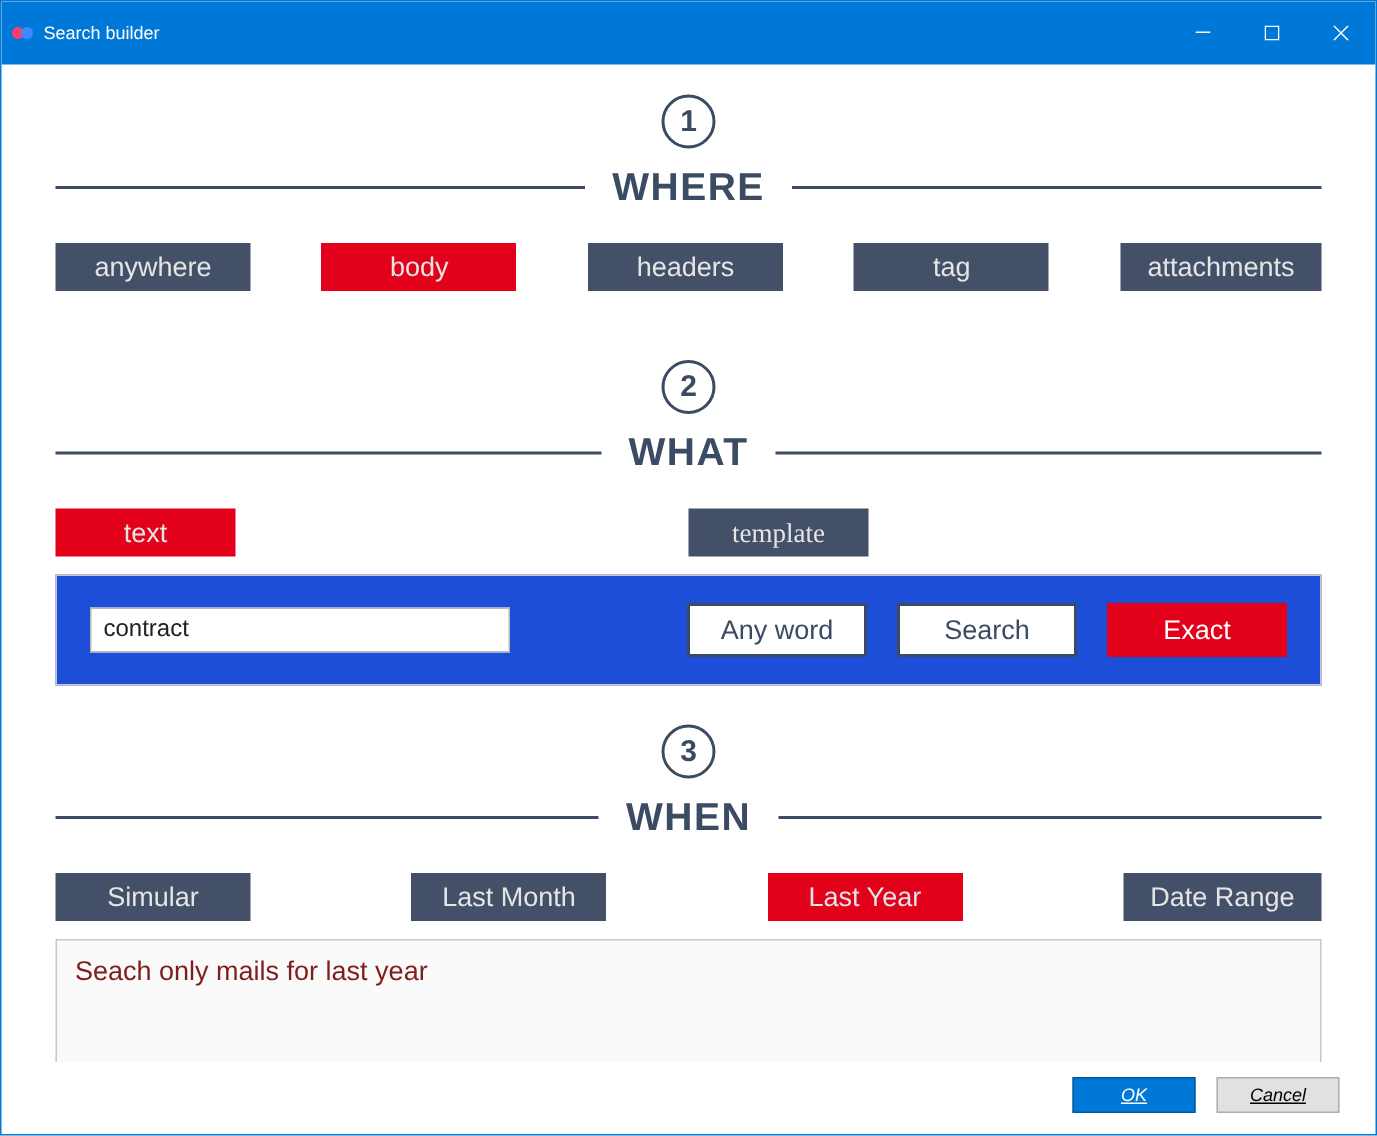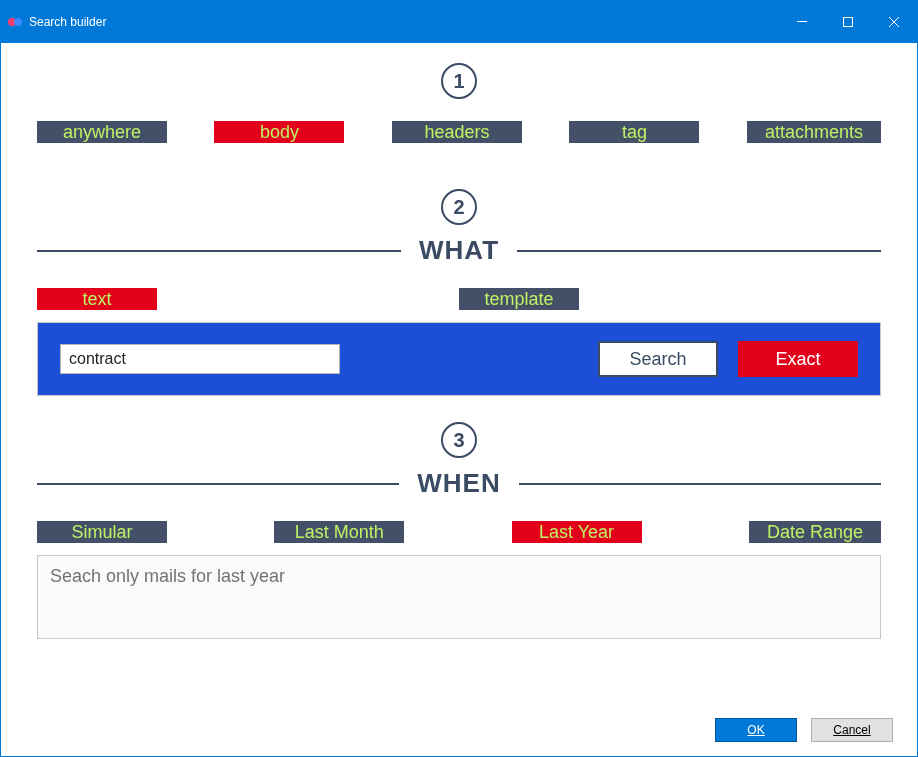--- a/index.html
+++ b/index.html
@@ -39,26 +39,26 @@
   .step-title-row hr { flex:1; border:none; border-top:2px solid #3a4b63; }
   .step-title-row .step-title {
     padding: 0 18px; font-size: 26px; font-weight:700; color:#3a4b63; letter-spacing:1px;
   }
 
   .pill-row { display:flex; justify-content:space-between; margin-top: 22px; gap: 20px; }
   .pill-row.three { justify-content:flex-start; }
   .pill-row.three .pill:nth-child(1){ margin-right: 0; }
   .pill-row.three { gap: 0; }
   .pill-row.three .pill.left { width:120px; }
-  .pill-row.three .pill.mid { margin-left: auto; margin-right:auto; }
+  .pill-row.three .pill.mid { margin-left: auto; margin-right:auto;font-family:Liberation Serif, serif; }
   .pill-row.three .pill.right{ margin-left:auto; }
 
   .pill {
-    min-width: 120px; height: 22px; padding: 0 18px;
-    background:#435067; color:#bef264; border:none;
+    min-width: 120px; height: 32px; padding: 0 18px;
+    background:#435067; color:#e5e5e5; border:none;
     font-size: 18px; display:flex; align-items:center; justify-content:center;
     cursor:pointer;
   }
   .pill.active { background:#e2001a; }
   .where-row .pill { min-width:130px; }
   .when-row .pill { min-width:130px; }
 
   .panel {
     margin-top: 12px; border:1px solid #c8c8c8; background:#1d4ed8;
     padding: 18px 22px; display:flex; align-items:center; gap: 30px;
@@ -70,35 +70,35 @@
   .match-btn {
     width: 120px; height: 36px; border: 2px solid #3a4b63; background:#fff;
     color:#3a4b63; font-size:18px; display:flex; align-items:center; justify-content:center;
     cursor:pointer;
   }
   .match-btn.active { background:#e2001a; color:#fff; border-color:#e2001a; }
   .panel .match-group { display:flex; gap:20px; margin-left:auto; }
 
   .desc-box {
     margin-top: 12px; border:1px solid #c8c8c8; background:#fafafa;
-    height: 84px; padding: 10px 12px; font-size: 18px; color:#737373;
+    height: 84px; padding: 10px 12px; font-size: 18px; color:#7f1d1d;
   }
 
   
   .footer {
     display:flex; justify-content:flex-end; gap: 14px;
     padding: 10px 24px 14px 0;
   }
   .dlg-btn {
     width: 82px; height: 24px; font-size: 12px;
     display:flex; align-items:center; justify-content:center;
     cursor:pointer; border:1px solid #adadad; background:#e1e1e1;
   }
   .dlg-btn.primary { background:#0078d7; border-color:#005a9e; color:#fff; }
-  .dlg-btn u { text-decoration: underline; }
+  .dlg-btn u { text-decoration: underline; font-style: italic; }
 </style>
 </head>
 <body>
 
 <div class="titlebar">
   <span class="app-icon">
     <svg width="16" height="16" viewBox="0 0 16 16">
         <circle cx="5" cy="8" r="4" fill="#ff3b6b"></circle>
         <circle cx="11" cy="8" r="4" fill="#3b8bff"></circle>
       </svg>
@@ -121,20 +121,25 @@
         <line x1="10" y1="0" x2="0" y2="10" stroke="#fff" stroke-width="1"></line>
       </svg>
   </div>
 </div>
 
 <div class="content">
 
   <div class="section">
     <div class="step-head">
       <div class="step-circle">1</div>
+      <div class="step-title-row">
+        <hr>
+        <div class="step-title">WHERE</div>
+        <hr>
+      </div>
     </div>
     <div class="pill-row where-row">
       <button class="pill">anywhere</button>
       <button class="pill active">body</button>
       <button class="pill">headers</button>
       <button class="pill">tag</button>
       <button class="pill">attachments</button>
     </div>
   </div>
 
@@ -147,20 +152,21 @@
         <hr>
       </div>
     </div>
     <div class="pill-row three" style="justify-content:space-between;">
       <button class="pill active left">text</button>
       <button class="pill mid">template</button>
     </div>
     <div class="panel">
       <input type="text" value="contract" style="">
       <div class="match-group">
+        <button class="match-btn">Any word</button>
         <button class="match-btn">Search</button>
         <button class="match-btn active">Exact</button>
       </div>
     </div>
   </div>
 
   <div class="section" style="margin-top:26px;">
     <div class="step-head">
       <div class="step-circle">3</div>
       <div class="step-title-row">

